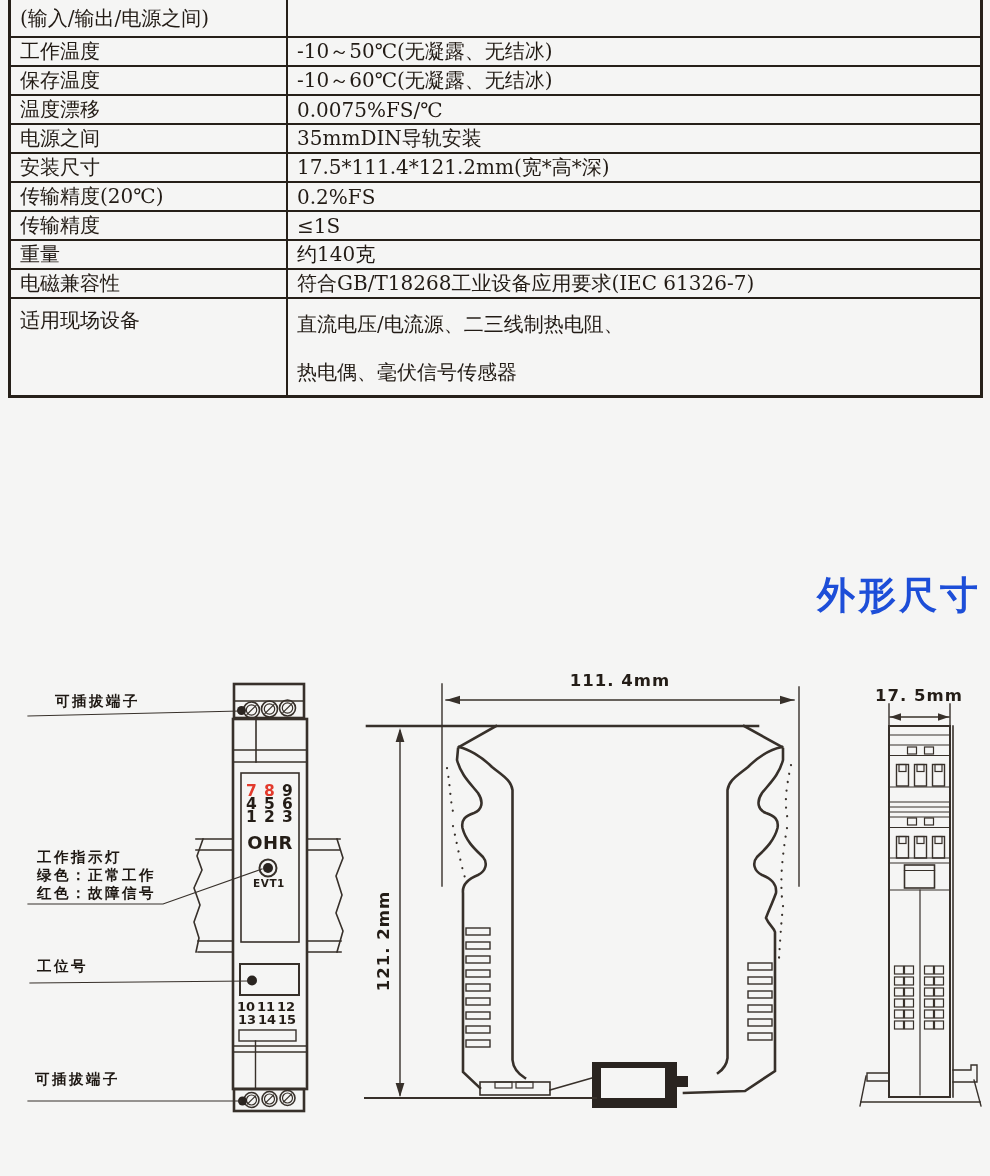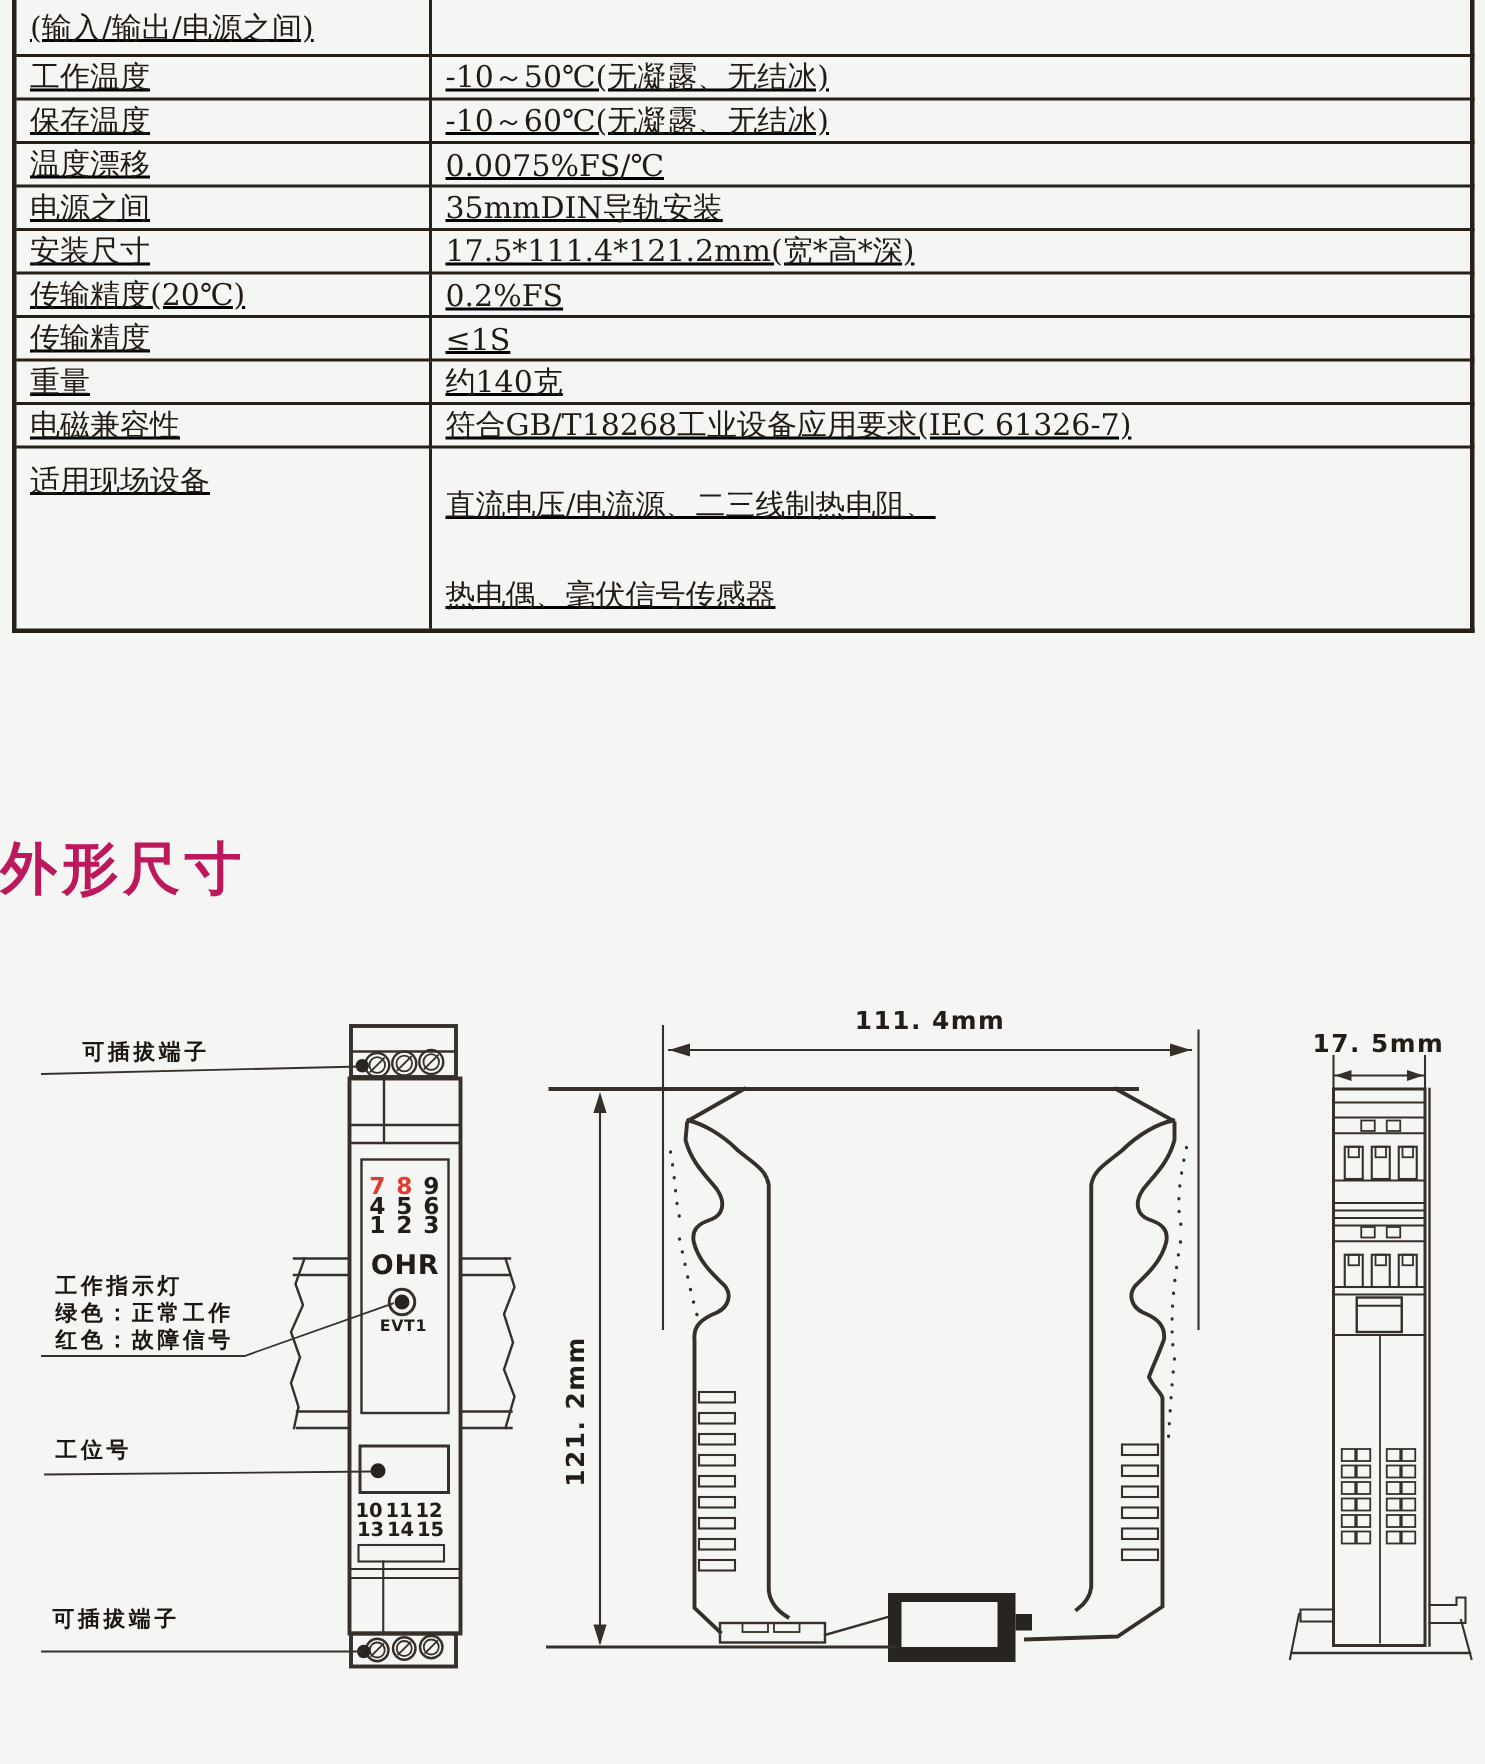--- a/index.html
+++ b/index.html
@@ -7,44 +7,44 @@
     width:990px;height:1176px;
     background:#f5f5f4;
     font-family:"DejaVu Sans","Liberation Sans",sans-serif;
     position:relative;overflow:hidden;
   }
   
   table.spec{
     position:absolute;left:8px;top:0;
     width:975px;
     border-collapse:collapse;table-layout:fixed;
-    border:3px solid #262019;border-top:none;text-decoration:underline;
+    border:3px solid #262019;border-top:none;
   }
   table.spec td{
     border:2px solid #262019;
     font-family:"DejaVu Serif","Liberation Serif",serif;
     font-size:20px;color:#221b15;
     padding:0 4px 0 9px;
     vertical-align:middle;
     white-space:nowrap;overflow:hidden;
   }
   table.spec tr{height:23px;}
   table.spec tr.r-first{height:37px;}
   table.spec tr.r-first td{border-top:none;}
   table.spec td.lbl{width:262px;}
   table.spec tr.r-last{height:92px;}
   table.spec tr.r-last td{vertical-align:top;}
-  table.spec tr.r-last td .vline{line-height:46px;padding-top:14px;}
+  table.spec tr.r-last td .vline{line-height:46px;padding-top:2px;}
   table.spec tr.r-last td.lbl{padding-top:8px;}
   
   h1.sec-title{
-    position:absolute;left:0;top:554px;width:965px;margin:0;
-    text-align:left;
+    position:absolute;left:0;top:554px;width:965px;margin:16px;
+    text-align:right;
     font-size:38px;font-weight:800;letter-spacing:3px;
-    color:#be185d;
+    color:#1d4ed8;
     font-family:"DejaVu Sans","Liberation Sans",sans-serif;
   }
   
   svg.drawing{position:absolute;left:0;top:648px;}
   .ln{stroke:#37302a;fill:none;stroke-linecap:square;}
   .thick{stroke-width:2.6;}
   .w2{stroke-width:2;}
   .w16{stroke-width:1.6;}
   .w14{stroke-width:1.4;}
   .w12{stroke-width:1.2;}

